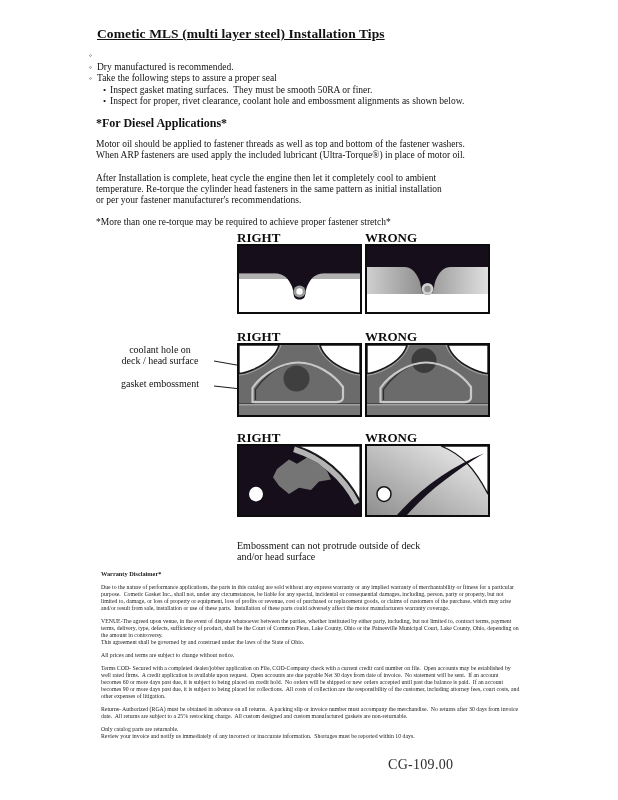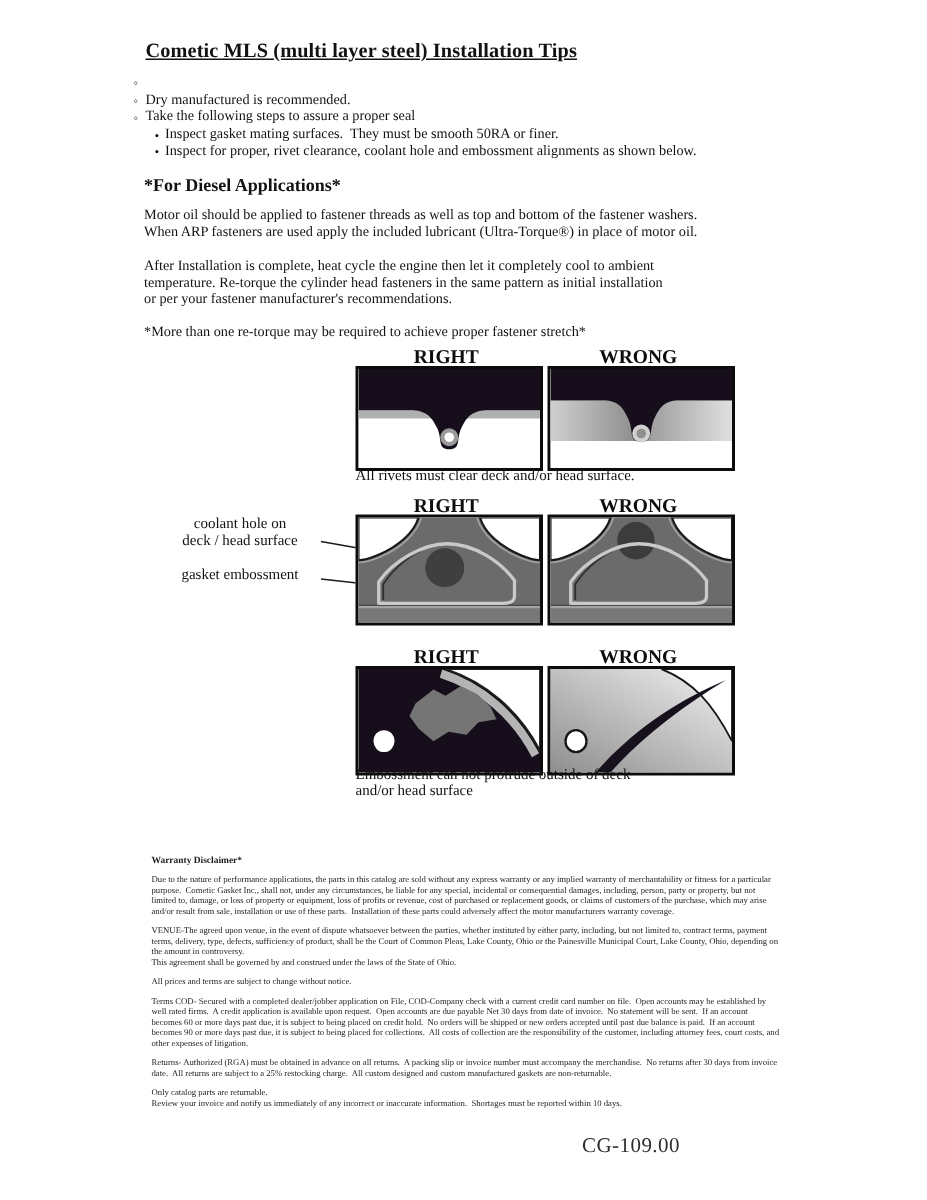--- a/index.html
+++ b/index.html
@@ -13,21 +13,21 @@
   .bullet-row{display:flex;font-size:9.5px;line-height:11.5px;}
   .marker{width:8px;flex:0 0 8px;font-size:8.5px;line-height:11.5px;text-align:left;}
   .sub-rows{margin-left:14px;}
   .sub-rows .marker{width:7px;flex:0 0 7px;font-size:9px;}
   .btxt{white-space:pre-wrap;}
   
   .diesel{position:absolute;left:96px;top:116px;width:440px;}
   .diesel h2{font-size:12px;font-weight:bold;margin:0 0 8px 0;}
   .diesel p{font-size:9.5px;line-height:11.3px;margin:0 0 11px 0;white-space:pre-wrap;}
   
-  .fig-label{position:absolute;width:121px;text-align:center;font-weight:bold;font-size:13px;color:#0d0d0d;}
+  .fig-label{position:absolute;width:121px;text-align:left;font-weight:bold;font-size:13px;color:#0d0d0d;}
   .fig-box{position:absolute;width:121px;border:2px solid #0c0c0c;background:#fff;}
   .fig-box svg{display:block;width:100%;height:100%;}
   .fig-caption{position:absolute;left:237px;font-size:10px;line-height:11px;white-space:pre-wrap;color:#111;}
   .fig-ann{position:absolute;text-align:center;font-size:10px;line-height:11px;white-space:pre-wrap;color:#111;}
   .leaders{position:absolute;left:0;top:0;pointer-events:none;}
   
   .disclaimer{position:absolute;left:101px;top:570px;width:419px;color:#1c1c1c;}
   .disclaimer h3{font-size:6.3px;font-weight:bold;margin:0 0 7px 0;}
   .disclaimer p{font-size:5.8px;line-height:7px;margin:0 0 6px 0;white-space:pre-wrap;}
   
@@ -97,21 +97,20 @@
         </linearGradient>
       </defs>
       <rect width="121" height="66" fill="#ffffff"></rect>
       <rect x="0" y="21" width="121" height="27" fill="url(#gradA)"></rect>
       <path d="M0,0 H121 V21 H84 C75.5,21.5 72.5,26 69,33.5 C65.5,41.5 69,48.5 60.5,48.5 C52,48.5 55.5,41.5 52,33.5 C48.5,26 45.5,21.5 37,21 H0 Z" fill="#160f1b"></path>
       <circle cx="60.5" cy="43" r="6" fill="#d0d0d0"></circle>
       <circle cx="60.5" cy="43" r="3.2" fill="#8f8f8f"></circle>
     </svg>
   </div>
 
-  <div class="fig-caption" style="top:312px">All rivets must clear deck and/or head surface.</div>
 
   <div class="fig-label" style="left:237px;top:329px">RIGHT</div>
   <div class="fig-label" style="left:365px;top:329px">WRONG</div>
 
   <div class="fig-ann" style="left:108px;top:344px;width:104px">coolant hole on
 deck / head surface</div>
   <div class="fig-ann" style="left:108px;top:378px;width:104px">gasket embossment</div>
 
   <svg class="leaders" width="618" height="800">
     <line x1="214" y1="361" x2="293" y2="375" stroke="#1a1a1a" stroke-width="1"></line>
@@ -172,21 +171,21 @@
             <stop offset="1" stop-color="#f2f2f2"></stop>
         </linearGradient>
       </defs>
       <rect width="121" height="66" fill="url(#gradB)"></rect>
       <path d="M74,0 H121 V46 C108,22 95,8 74,0 Z" fill="#ffffff" stroke="#161616" stroke-width="1.2"></path>
       <path d="M30,66 C56,38 85,20 117,7 C88,24 60,44 40,66 Z" fill="#17101d"></path>
       <circle cx="17" cy="46" r="7" fill="#ffffff" stroke="#141414" stroke-width="1.5"></circle>
     </svg>
   </div>
 
-  <div class="fig-caption" style="top:511px;width:260px">Embossment can not protrude outside of deck
+  <div class="fig-caption" style="top:540px;width:260px">Embossment can not protrude outside of deck
 and/or head surface</div>
 
   <div class="disclaimer">
     <h3>Warranty Disclaimer*</h3>
     <p>Due to the nature of performance applications, the parts in this catalog are sold without any express warranty or any implied warranty of merchantability or fitness for a particular purpose.  Cometic Gasket Inc., shall not, under any circumstances, be liable for any special, incidental or consequential damages, including, person, party or property, but not limited to, damage, or loss of property or equipment, loss of profits or revenue, cost of purchased or replacement goods, or claims of customers of the purchase, which may arise and/or result from sale, installation or use of these parts.  Installation of these parts could adversely affect the motor manufacturers warranty coverage.</p>
     <p>VENUE-The agreed upon venue, in the event of dispute whatsoever between the parties, whether instituted by either party, including, but not limited to, contract terms, payment terms, delivery, type, defects, sufficiency of product, shall be the Court of Common Pleas, Lake County, Ohio or the Painesville Municipal Court, Lake County, Ohio, depending on the amount in controversy.
 This agreement shall be governed by and construed under the laws of the State of Ohio.</p>
     <p>All prices and terms are subject to change without notice.</p>
     <p>Terms COD- Secured with a completed dealer/jobber application on File, COD-Company check with a current credit card number on file.  Open accounts may be established by well rated firms.  A credit application is available upon request.  Open accounts are due payable Net 30 days from date of invoice.  No statement will be sent.  If an account becomes 60 or more days past due, it is subject to being placed on credit hold.  No orders will be shipped or new orders accepted until past due balance is paid.  If an account becomes 90 or more days past due, it is subject to being placed for collections.  All costs of collection are the responsibility of the customer, including attorney fees, court costs, and other expenses of litigation.</p>
     <p>Returns- Authorized (RGA) must be obtained in advance on all returns.  A packing slip or invoice number must accompany the merchandise.  No returns after 30 days from invoice date.  All returns are subject to a 25% restocking charge.  All custom designed and custom manufactured gaskets are non-returnable.</p>

